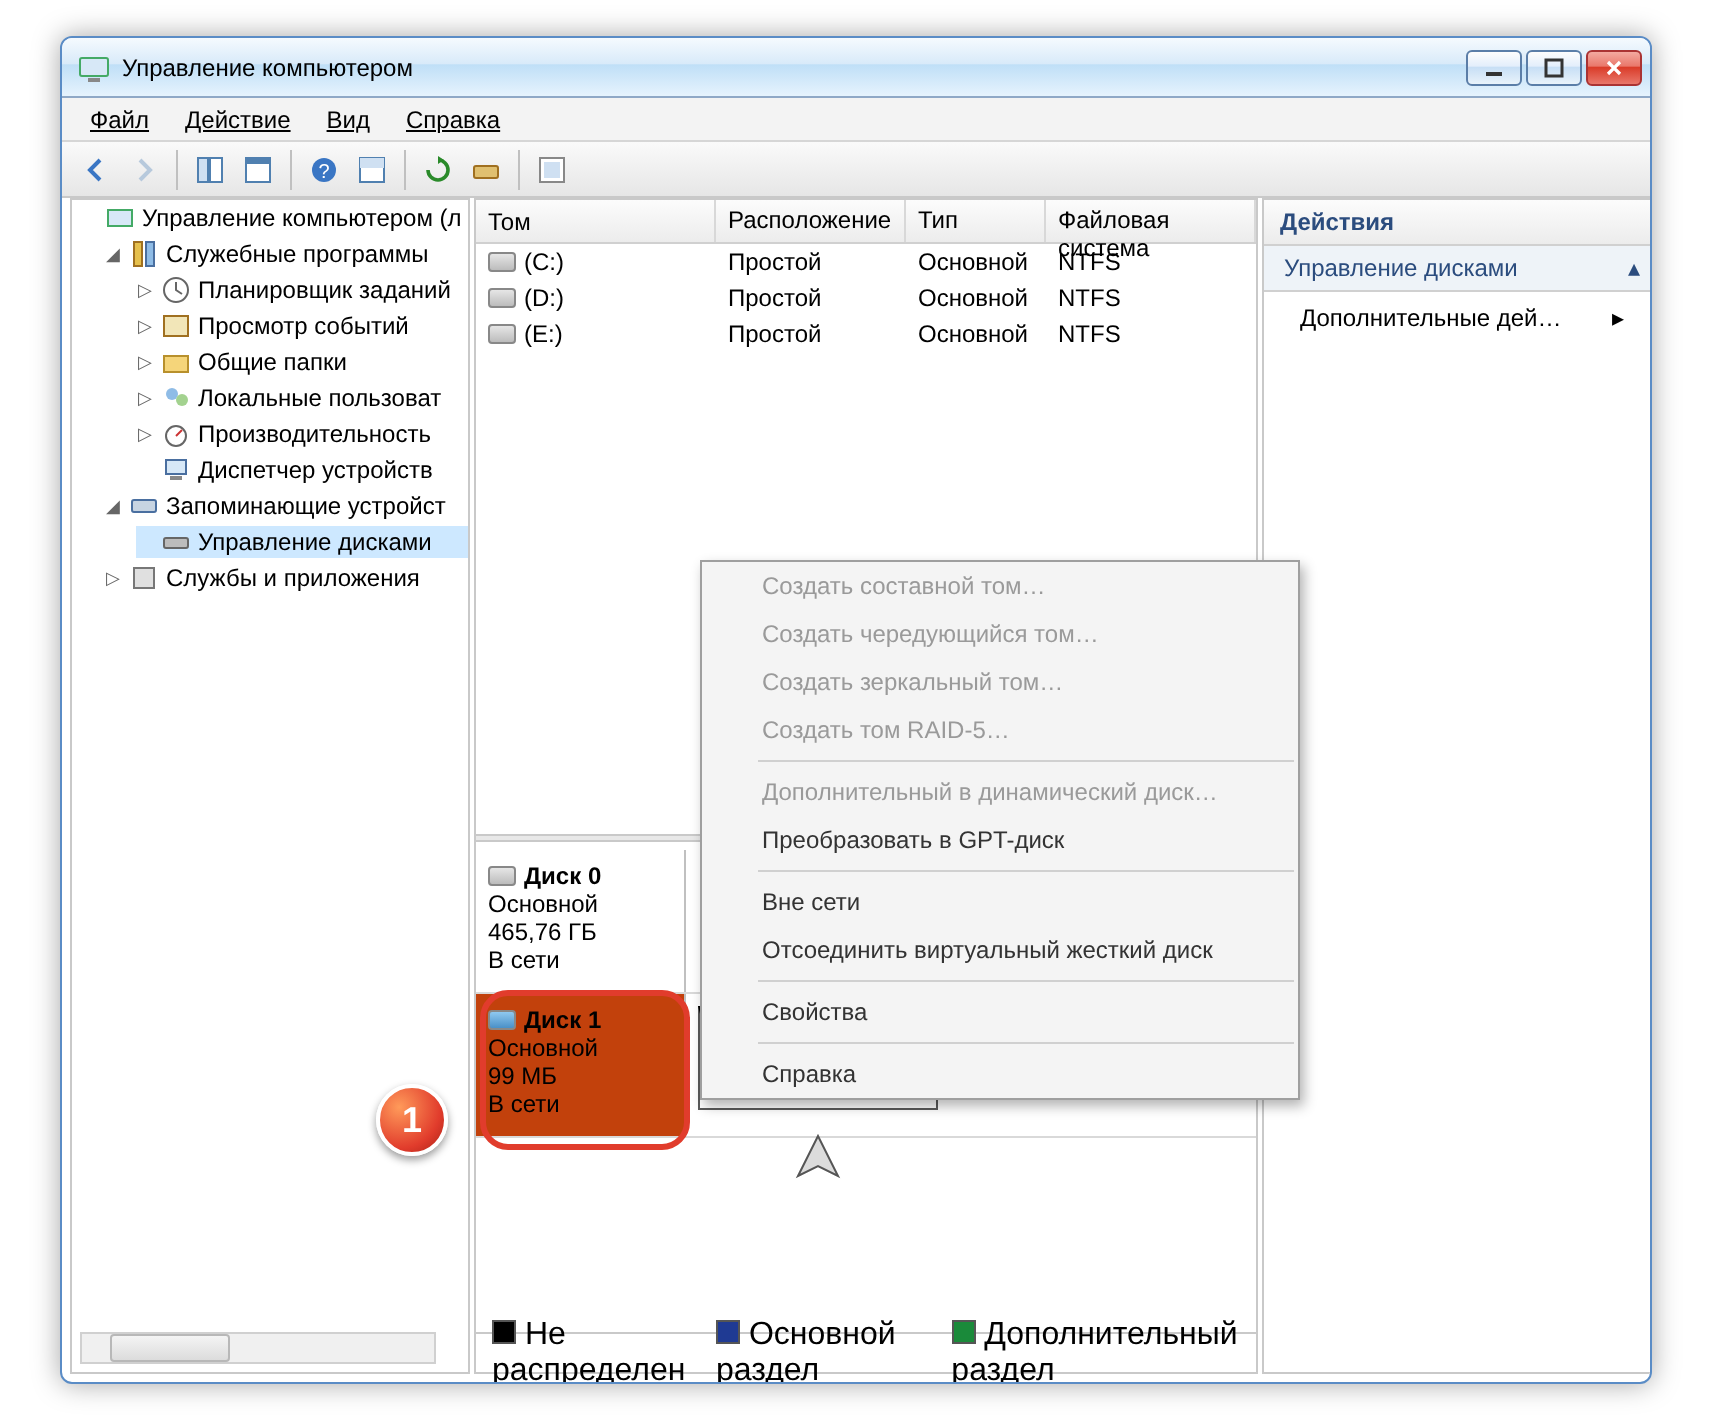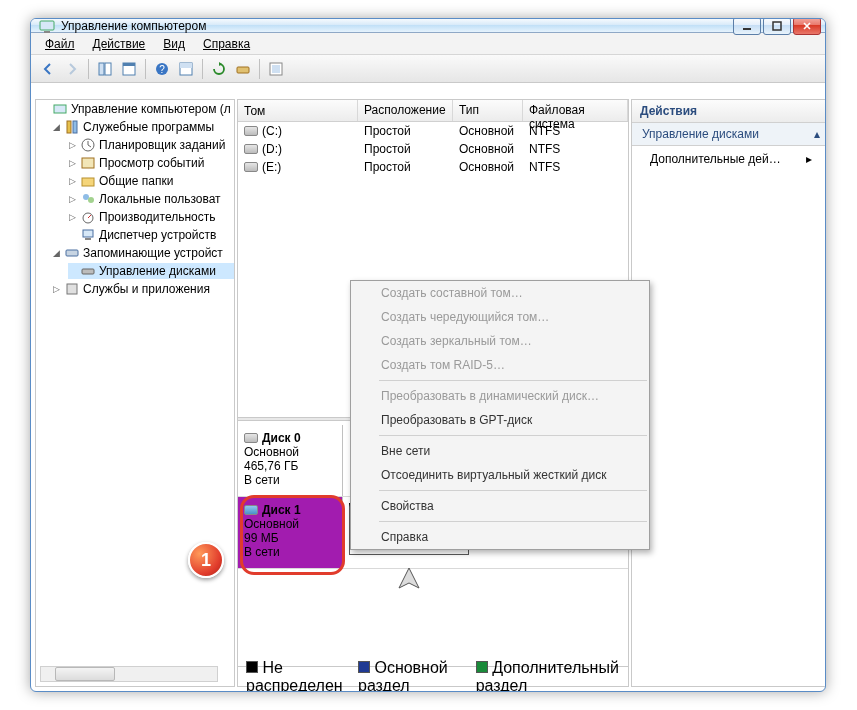--- a/index.html
+++ b/index.html
@@ -1,20 +1,20 @@
 <!DOCTYPE html>
 <html><head>
 <meta charset="utf-8">
 <style>
   * { box-sizing: border-box; margin: 0; padding: 0; }
   body { font-family: "Segoe UI", Tahoma, sans-serif; font-size: 12px; background: #fff; width: 857px; height: 710px; position: relative; }
   .shadow { position: absolute; left: 30px; top: 18px; width: 796px; height: 674px; border: 1px solid #5a8cc6; border-radius: 6px; background: #fff; box-shadow: 0 0 14px rgba(0,0,0,0.35); overflow: hidden; }
 
   
-  .titlebar { height: 14px; background: linear-gradient(#f5fafe,#d8eaf9 45%,#bfdff7 46%,#e6f3fd); border-bottom: 1px solid #8fa8c6; display: flex; align-items: center; padding: 0 4px 0 8px; }
+  .titlebar { height: 30px; background: linear-gradient(#f5fafe,#d8eaf9 45%,#bfdff7 46%,#e6f3fd); border-bottom: 1px solid #8fa8c6; display: flex; align-items: center; padding: 0 4px 0 8px; }
   .titlebar .ico { width: 16px; height: 16px; margin-right: 6px; }
   .titlebar .title { flex: 1; color: #000; }
   .winbtns { display: flex; gap: 2px; }
   .winbtn { width: 28px; height: 18px; border: 1px solid #5b7ea8; border-radius: 3px; display: flex; align-items: center; justify-content: center; background: linear-gradient(#fdfdfd,#e3eefb 45%,#c6def5 46%,#e9f3fb); cursor: default; }
   .winbtn.close { background: linear-gradient(#f3a9a0,#e9776a 45%,#d93a27 46%,#e9776a); border-color: #a33; }
   .winbtn svg { width: 10px; height: 10px; }
 
   
   .menubar { height: 22px; border-bottom: 1px solid #d6d6d6; display: flex; align-items: center; gap: 2px; padding: 0 6px; background: #f3f3f3; }
   .menubar span { padding: 2px 8px; text-decoration: underline; }
@@ -366,21 +366,21 @@
                 <span class="diskico"></span>
                 <span>Диск 0</span>
               </div>
             <div>Основной</div>
             <div>465,76 ГБ</div>
             <div>В сети</div>
           </div>
           <div class="diskbody"></div>
         </div>
         <div class="diskrow" style="position:relative;">
-          <div class="diskhdr" style="background:#a21caf;">
+          <div class="diskhdr" style="background:#c2410c;">
             <div class="dname">
                 <span class="diskico" style="background:linear-gradient(#8fc8f0,#4a90c8);"></span>
                 <span>Диск 1</span>
               </div>
             <div>Основной</div>
             <div>99 МБ</div>
             <div>В сети</div>
           </div>
           <div class="diskbody">
             <div class="partition part-un">
@@ -412,21 +412,21 @@
 
   </div>
 </div>
 
 <div class="ctxmenu" style="left:350px; top:280px;">
   <div class="mi dis">Создать составной том…</div>
   <div class="mi dis">Создать чередующийся том…</div>
   <div class="mi dis">Создать зеркальный том…</div>
   <div class="mi dis">Создать том RAID-5…</div>
   <div class="msep"></div>
-  <div class="mi dis">Преобразовать в динамический диск…</div>
+  <div class="mi dis">Дополнительный в динамический диск…</div>
   <div class="mi">Преобразовать в GPT-диск</div>
   <div class="msep"></div>
   <div class="mi">Вне сети</div>
   <div class="mi">Отсоединить виртуальный жесткий диск</div>
   <div class="msep"></div>
   <div class="mi">Свойства</div>
   <div class="msep"></div>
   <div class="mi">Справка</div>
 </div>
 

